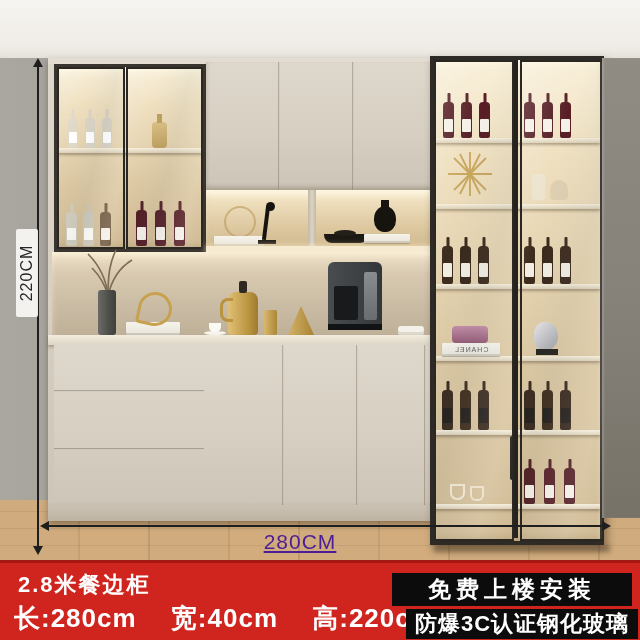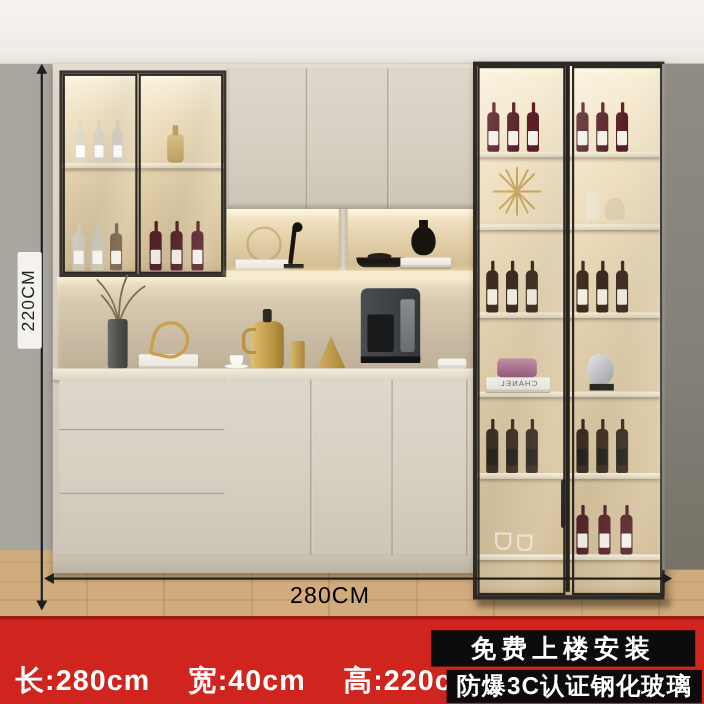--- a/index.html
+++ b/index.html
@@ -42,21 +42,21 @@
   .banner{left:0;top:0;width:212px;height:48px;display:flex;align-items:center;justify-content:center;
     background:linear-gradient(180deg,#e23b2e 0%,#cb201a 100%);
     box-shadow:2px 3px 6px rgba(0,0,0,.3);}
   .banner span{color:#fff;font-size:30px;font-weight:700;letter-spacing:2px;white-space:nowrap;}
   .dim-line{background:#1e1e1e;}
   .arrow{width:0;height:0;}
   .dim-label-v{left:-17px;top:262px;width:88px;height:22px;display:flex;align-items:center;justify-content:center;
     transform:rotate(-90deg);background:rgba(248,247,243,.94);border-radius:2px;
     font-size:16px;color:#26262a;letter-spacing:1px;}
   .dim-label-h{left:240px;top:529px;width:120px;height:26px;display:flex;align-items:center;justify-content:center;
-    font-size:21px;color:#000000;letter-spacing:1px;}
+    font-size:21px;color:#4c1d95;letter-spacing:1px;text-decoration:underline;}
   .footer{left:0;top:560px;width:640px;height:80px;background:#d0241e;border-top:3px solid #a41811;box-sizing:border-box;}
   .footer-title{left:18px;top:570px;color:#fff;font-size:22px;font-weight:700;letter-spacing:2px;}
   .footer-specs{left:14px;top:601px;color:#fff;font-size:26px;font-weight:700;letter-spacing:1px;white-space:nowrap;}
   .footer-specs span{margin-right:26px;}
   .badge{background:#0c0c0c;color:#fff;display:flex;align-items:center;justify-content:center;
     font-weight:700;white-space:nowrap;}
   .badge1{right:8px;top:573px;width:240px;height:33px;font-size:23px;letter-spacing:5px;}
   .badge2{right:2px;top:609px;width:232px;height:30px;font-size:22px;letter-spacing:1px;}
 </style>
 </head>
@@ -248,20 +248,21 @@
   <div class="a arrow" style="left:33px;top:546px;border-left:5px solid transparent;border-right:5px solid transparent;border-top:9px solid #1e1e1e;"></div>
   <div class="a dim-label-v">220CM</div>
 
   <div class="a dim-line" style="left:46px;top:525px;width:558px;height:2px;"></div>
   <div class="a arrow" style="left:40px;top:521px;border-top:5px solid transparent;border-bottom:5px solid transparent;border-right:9px solid #1e1e1e;"></div>
   <div class="a arrow" style="left:602px;top:521px;border-top:5px solid transparent;border-bottom:5px solid transparent;border-left:9px solid #1e1e1e;"></div>
   <div class="a dim-label-h">280CM</div>
 
 
   <div class="a footer"></div>
+  <div class="a footer-title">2.8米餐边柜</div>
   <div class="a footer-specs">
     <span>长:280cm</span>
     <span>宽:40cm</span>
     <span>高:220cm</span>
   </div>
   <div class="a badge badge1">免费上楼安装</div>
   <div class="a badge badge2">防爆3C认证钢化玻璃</div>
 
 </div>
 

